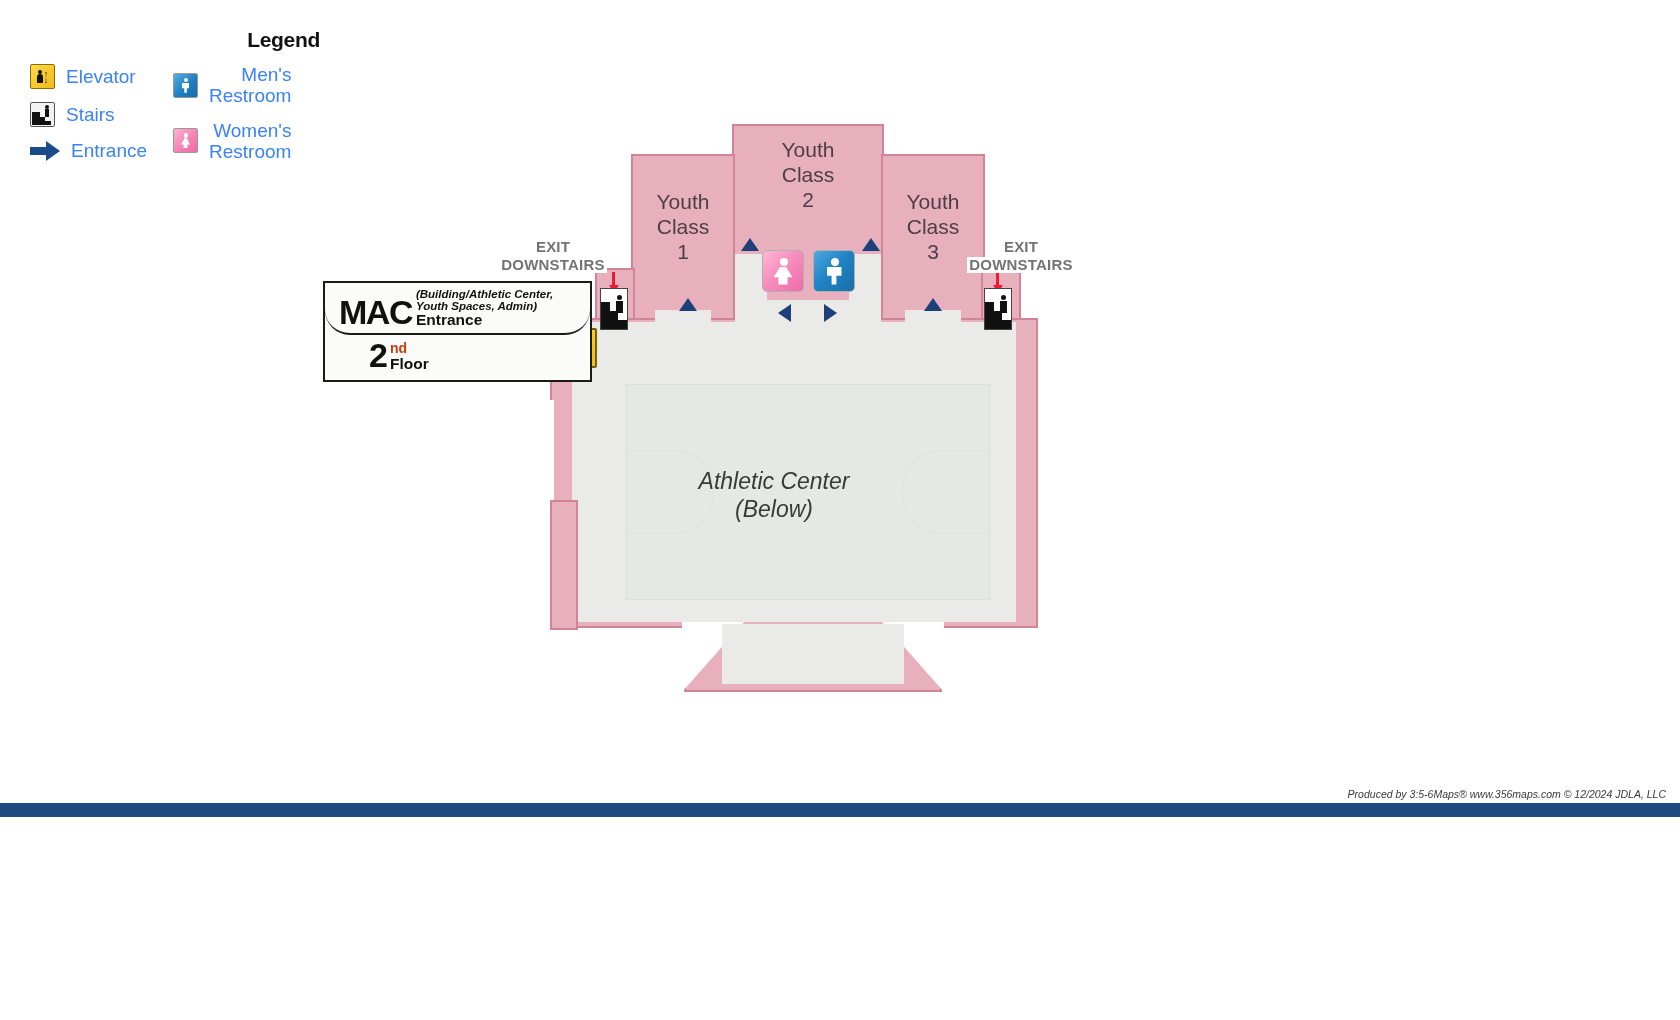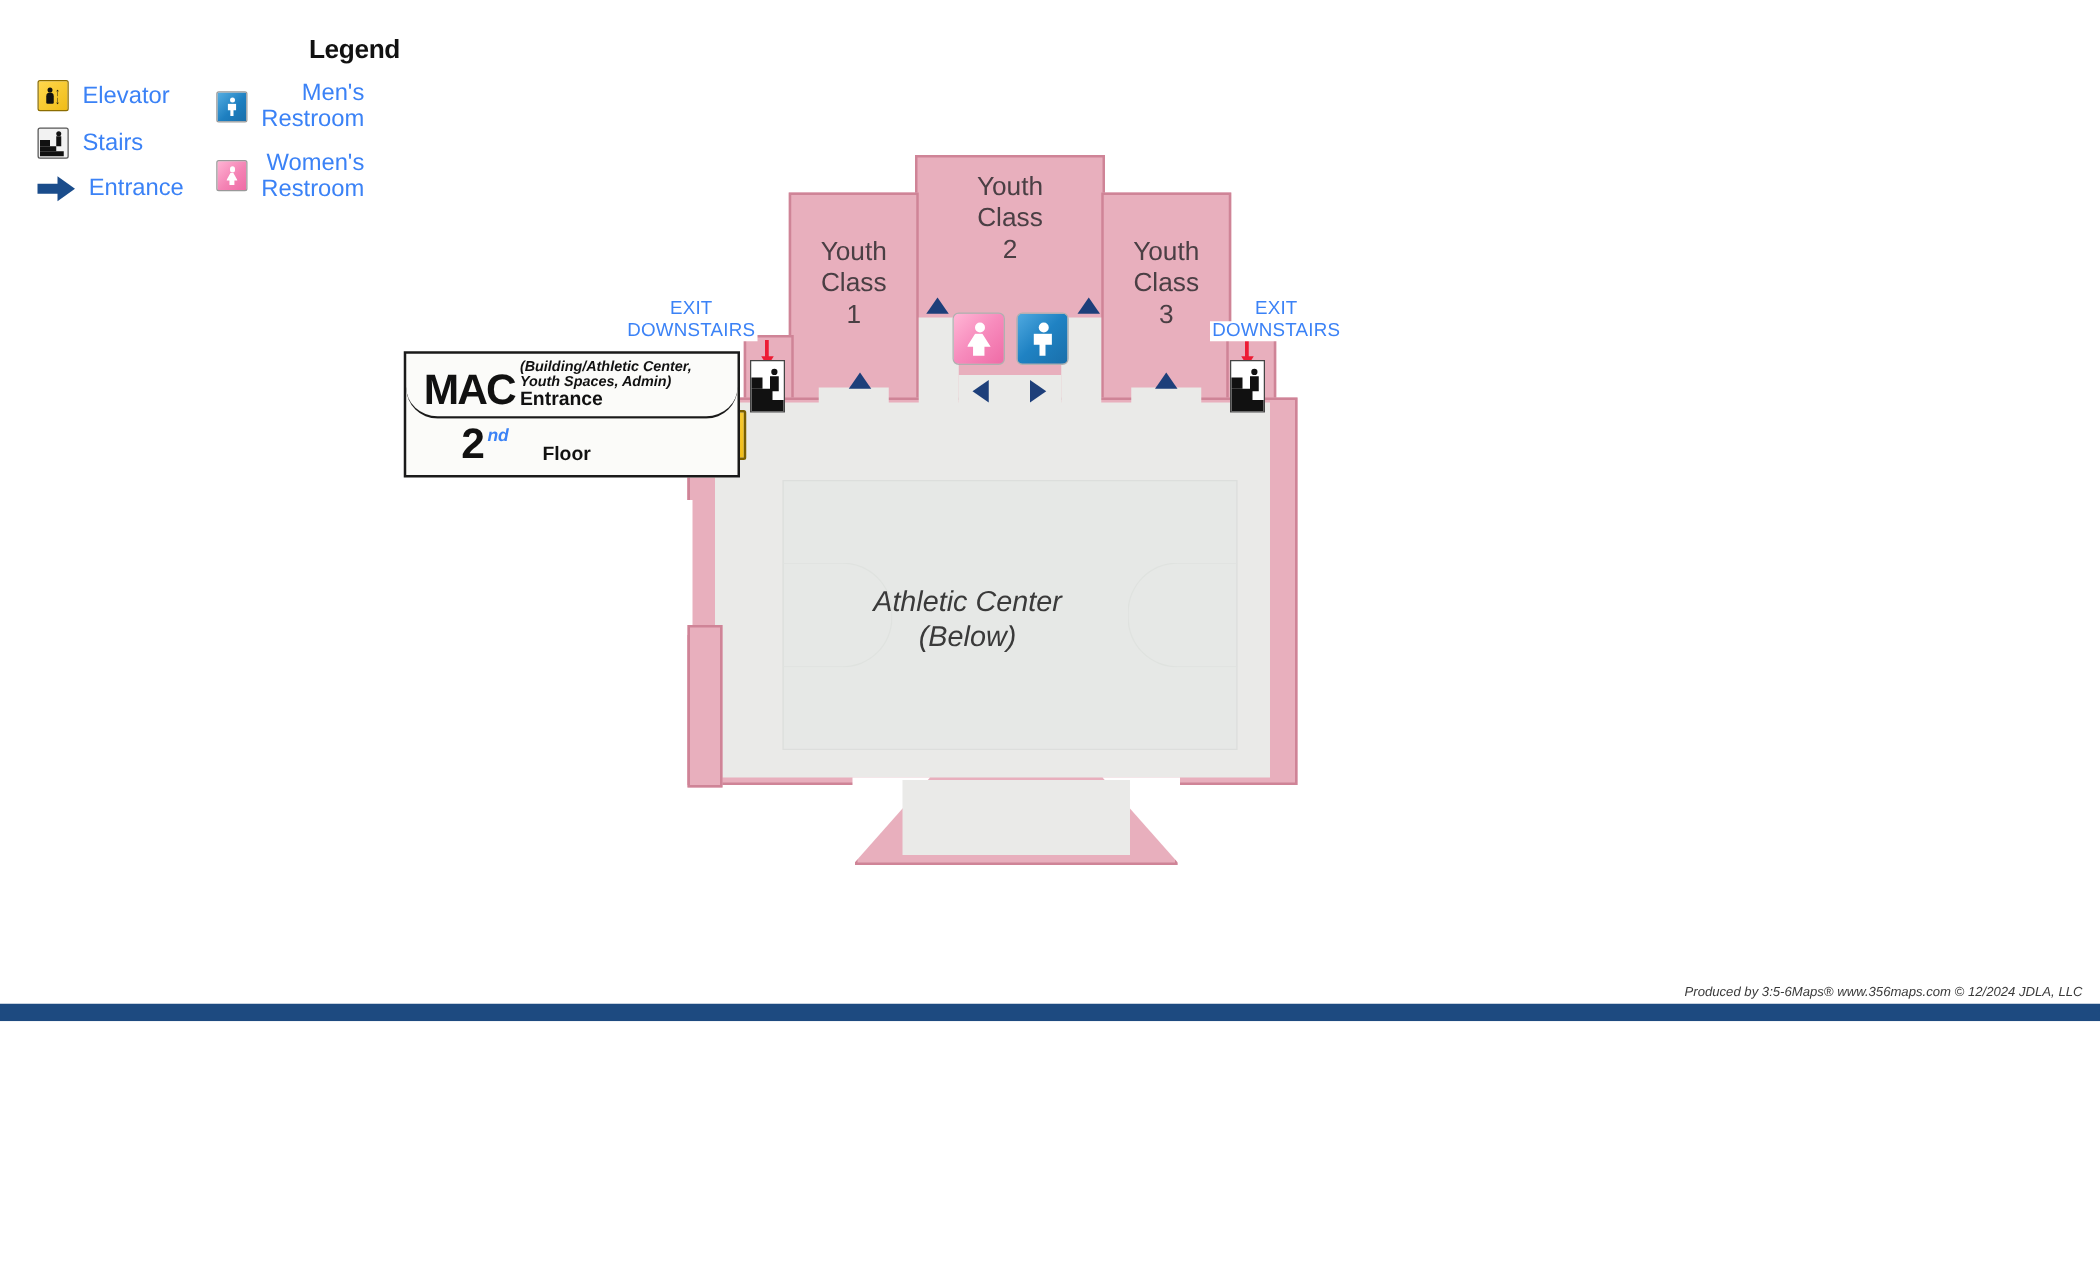--- a/index.html
+++ b/index.html
@@ -82,37 +82,37 @@
   
   #maclabel{left:323px;top:281px;width:265px;border:2px solid #1a1a1a;background:#fbfbf9;z-index:40;}
   #maclabel .row1{display:flex;align-items:flex-end;padding:6px 8px 5px 14px;border-bottom:2px solid #1a1a1a;border-radius:25px;}
   #maclabel .row2{display:flex;align-items:flex-end;padding:4px 8px 8px 44px;}
   .mac-big{font-size:34px;font-weight:bold;color:#111;letter-spacing:-1.5px;line-height:0.95;}
   .mac-sub{margin-left:4px;line-height:1.02;}
   .mac-ital{font-size:11.5px;font-style:italic;font-weight:bold;color:#111;display:block;}
   .mac-bld{font-size:15.5px;font-weight:bold;color:#111;display:block;}
   .flr-big{font-size:34px;font-weight:bold;color:#111;letter-spacing:-1px;line-height:0.95;}
   .flr-sub{margin-left:3px;line-height:1.02;}
-  .flr-nd{font-size:14px;font-weight:bold;color:#3b82f6;display:block;font-style:italic;}
-  .flr-fl{font-size:15.5px;font-weight:bold;color:#111;display:block;margin-left:44px;}
+  .flr-nd{font-size:14px;font-weight:bold;color:#c2410c;display:block;}
+  .flr-fl{font-size:15.5px;font-weight:bold;color:#111;display:block;}
 
   
   .roomlbl{
     position:absolute;text-align:center;color:#4a3f44;
     font-size:21px;line-height:1.18;font-family:"Liberation Sans",sans-serif;
   }
   .athletic{
     position:absolute;text-align:center;color:#3a3a3a;
     font-size:23px;font-style:italic;line-height:1.2;
   }
 
   
   .exitcall{position:absolute;text-align:center;z-index:35;}
   .exitcall .l1,.exitcall .l2{
-    display:inline-block;background:#fff;color:#3b82f6;font-weight:normal;
+    display:inline-block;background:#fff;color:#737373;font-weight:bold;
     font-size:15px;letter-spacing:0.2px;padding:0 2px;line-height:1.06;
   }
   .exitarrow{position:absolute;width:3px;background:#ed1c34;}
   .exitarrow:after{content:"";position:absolute;left:-3.5px;bottom:-7px;width:0;height:0;
     border-left:5px solid transparent;border-right:5px solid transparent;border-top:8px solid #ed1c34;}
 
   
   .map-stairs{position:absolute;width:26px;height:40px;background:#fff;border:1px solid #444;z-index:34;overflow:hidden;}
   .map-stairs i{position:absolute;background:#111;}
   .map-stairs .a{left:0;bottom:0;width:26px;height:9px;}

